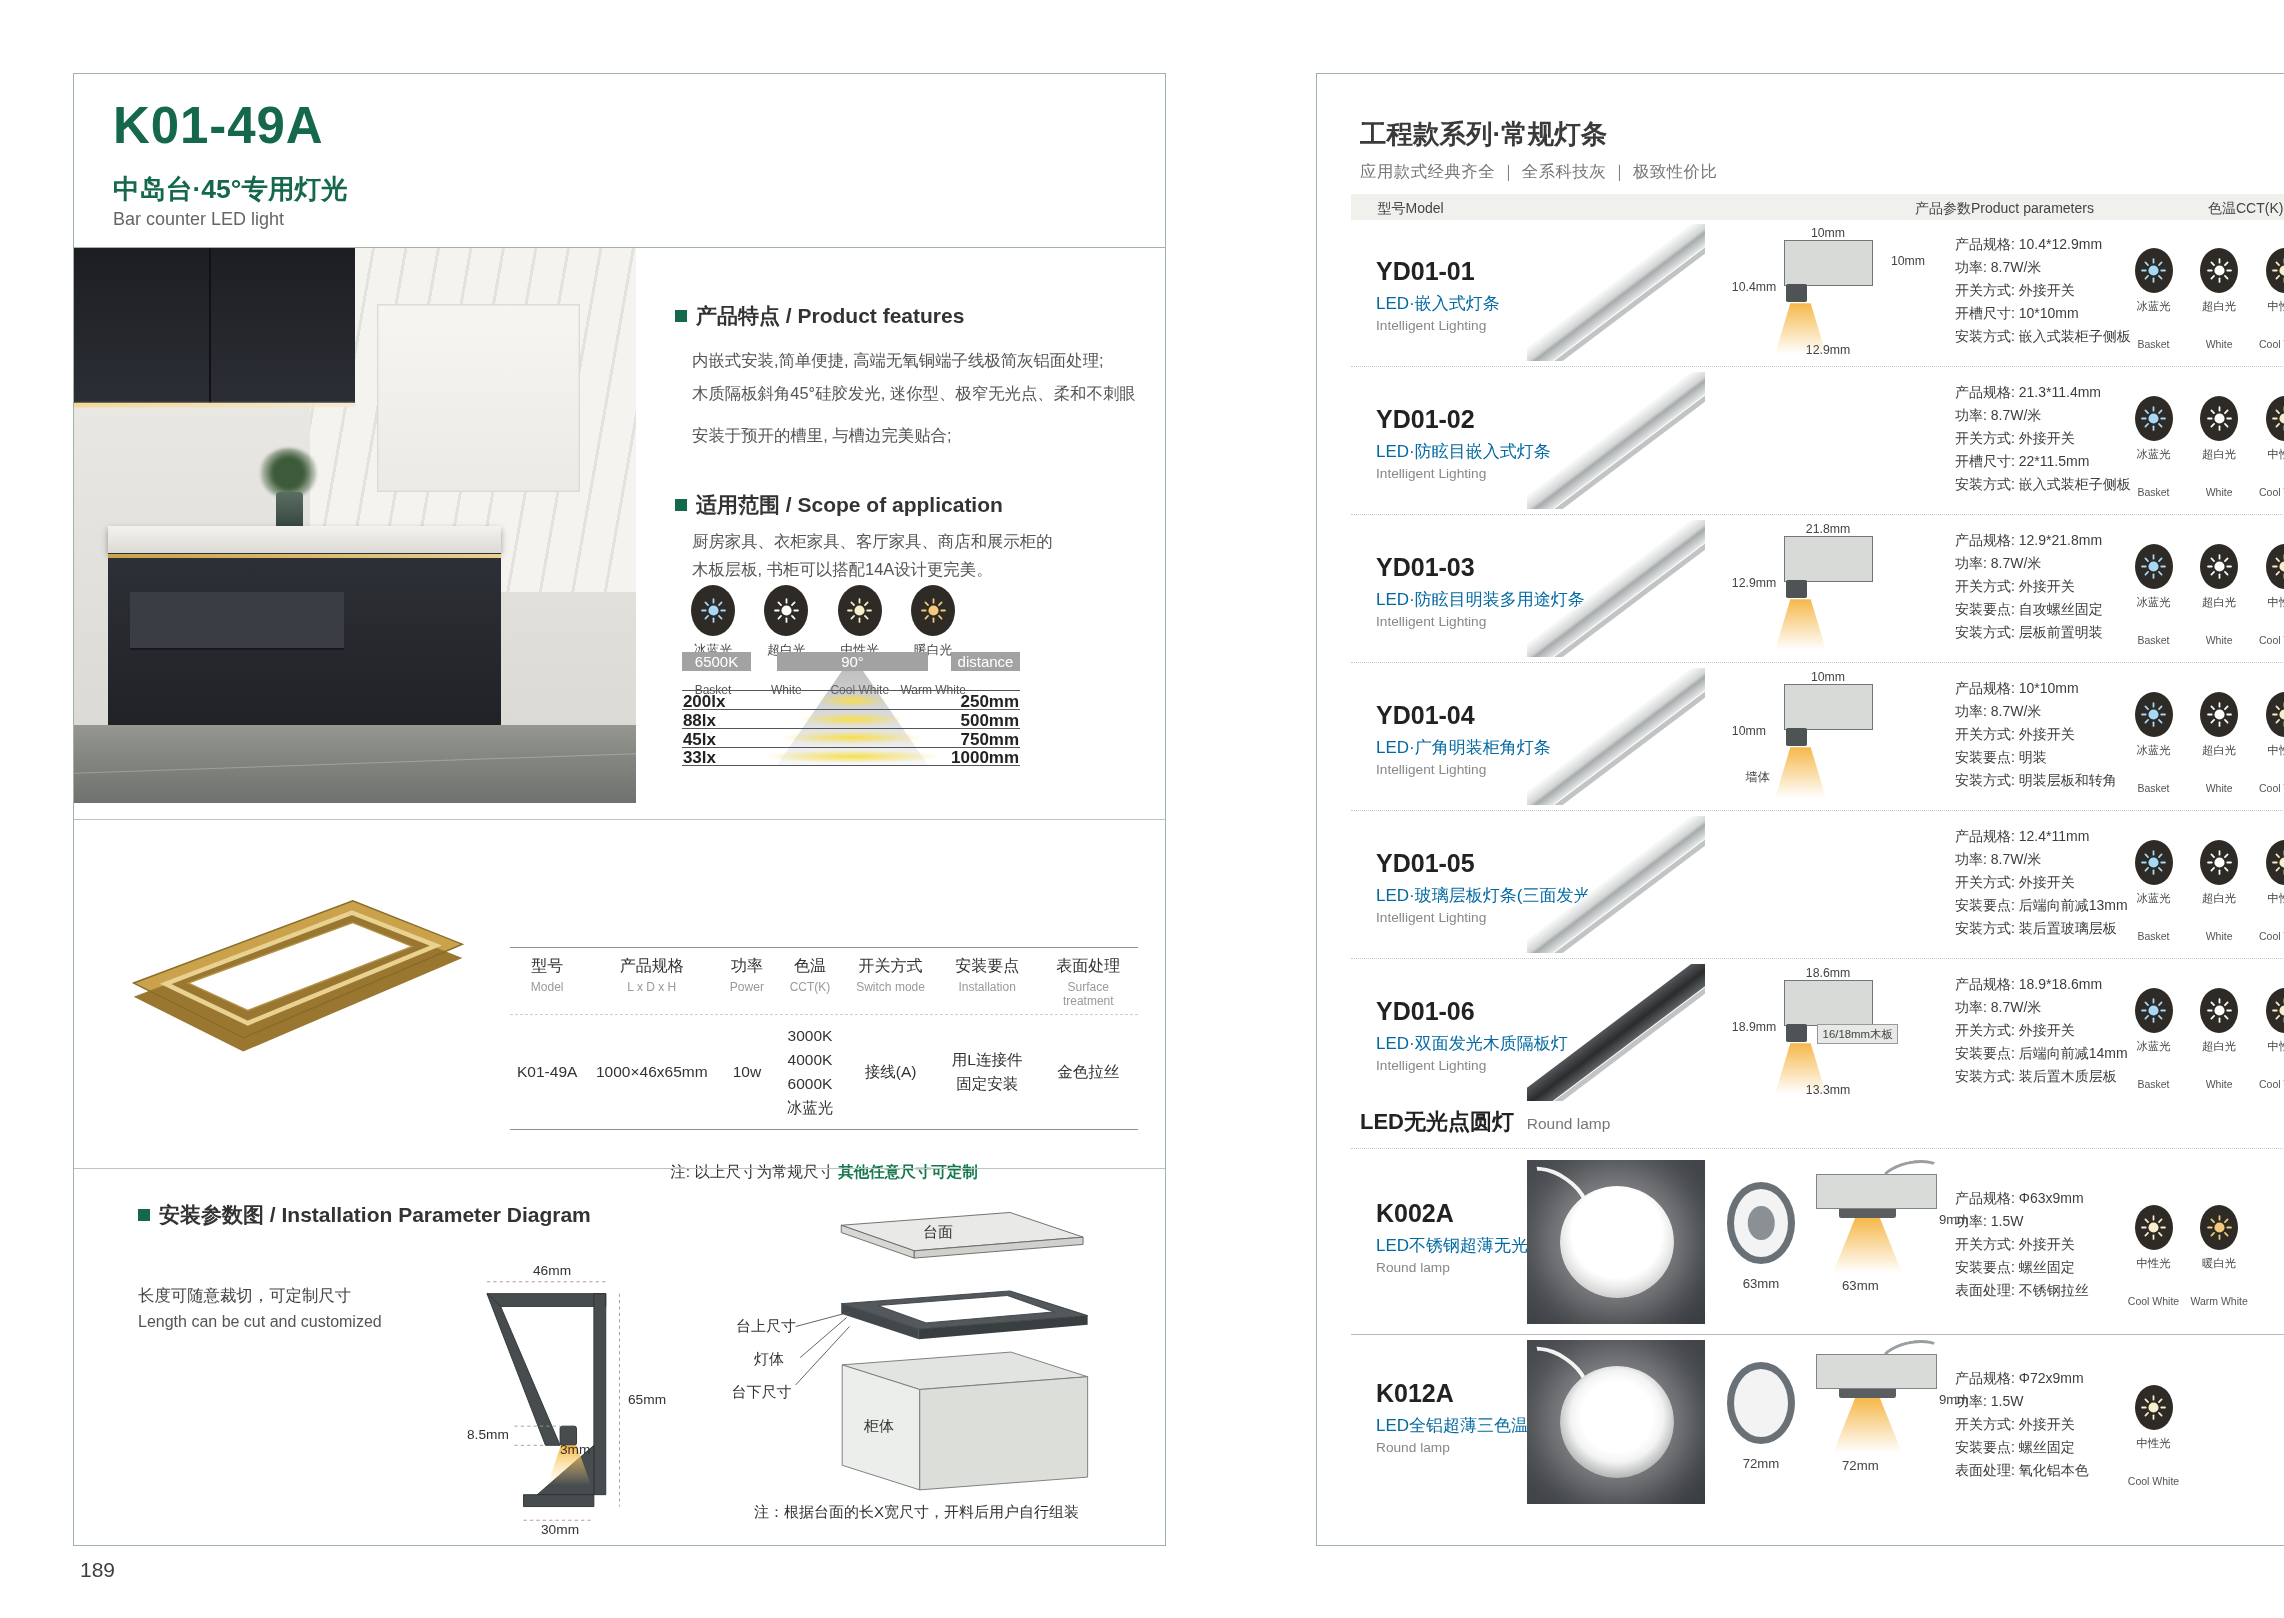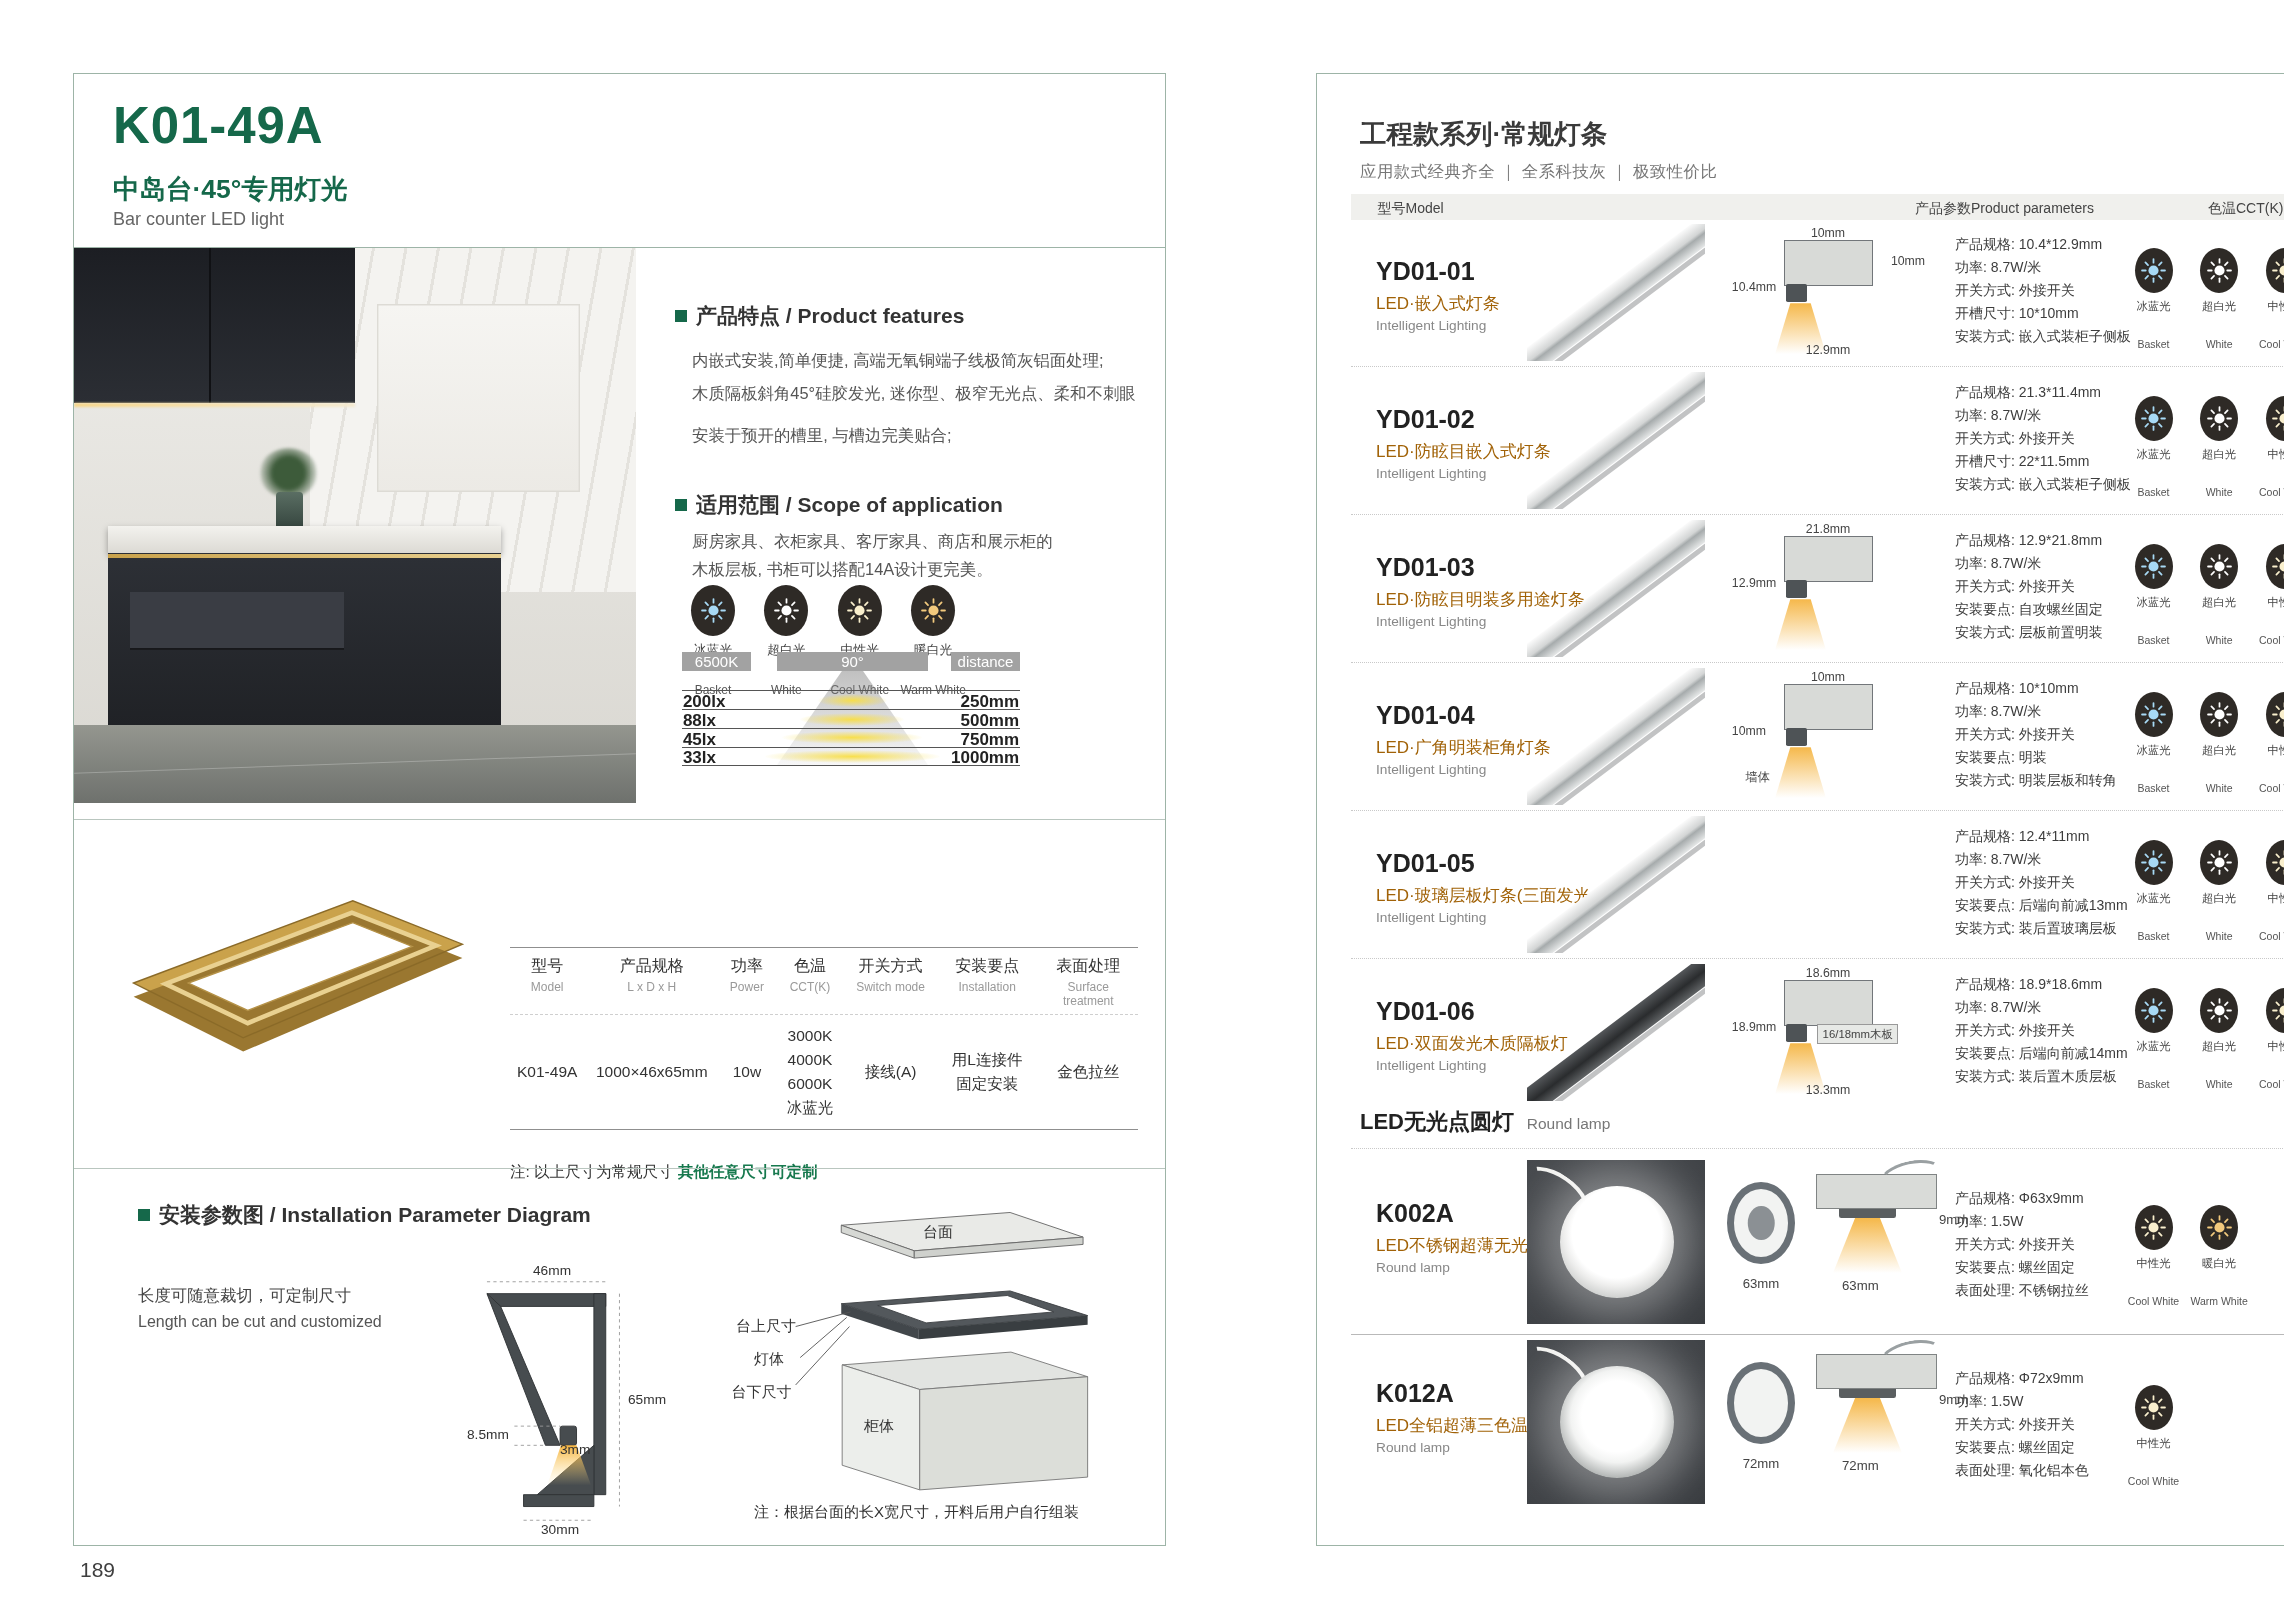--- a/index.html
+++ b/index.html
@@ -64,21 +64,21 @@
   #gold-frame{position:absolute;left:23px;top:772px;width:402px;height:274px;}
   #spec-table{position:absolute;left:436px;top:873px;width:628px;}
   .t-line{border-top:1.8px solid #8f8f8f;}
   .t-row{display:flex;justify-content:space-between;align-items:flex-start;padding:8.2px 2.7px 6.4px 2.7px;}
   .t-cell{text-align:center;}
   .t-cn{font-size:16px;color:#333;}
   .t-en{font-size:12px;color:#999;margin-top:2.7px;}
   .t-dash{border-top:1.4px dashed #cfcfcf;}
   .t-data{display:flex;justify-content:space-between;align-items:center;min-height:114px;padding:0 2.7px;}
   .t-val{font-size:15.5px;color:#333;text-align:center;line-height:24px;}
-  .spec-note{margin-top:32px;text-align:left;font-size:15.5px;color:#333;}
+  .spec-note{margin-top:32px;text-align:center;font-size:15.5px;color:#333;}
   .note-green{color:#17794e;font-weight:bold;}
 
   #inst-head{left:64px;top:1127px;}
   .inst-cn{position:absolute;left:64px;top:1211px;font-size:16.4px;color:#444;}
   .inst-en{position:absolute;left:64px;top:1239px;font-size:16px;color:#555;}
 
   #profile-diag{position:absolute;left:349px;top:1192px;width:265px;height:270px;}
   .pd-label{position:absolute;font-size:13.7px;color:#333;white-space:nowrap;}
 
   #exploded{position:absolute;left:653px;top:1133px;width:411px;height:320px;}
@@ -92,21 +92,21 @@
   .th{position:absolute;top:5.5px;font-size:14px;color:#444;}
   .th-model{left:26.5px;}
   .th-params{left:564px;}
   .th-cct{left:857px;}
 
   #yd-rows{position:absolute;left:34px;top:145px;width:1026px;}
   .yd-row{position:relative;height:147px;border-bottom:1.4px dotted #c9c9c9;}
   .yd-row.nodot{border-bottom:none;}
   .m-block{position:absolute;left:25px;top:38px;}
   .m-model{font-size:25px;font-weight:bold;color:#222;}
-  .m-sub{font-size:17px;color:#a16207;margin-top:6.4px;white-space:nowrap;}
+  .m-sub{font-size:17px;color:#0369a1;margin-top:6.4px;white-space:nowrap;}
   .m-en{font-size:13.7px;color:#888;margin-top:2.7px;}
   .photo{position:absolute;left:176px;top:4.6px;width:178px;height:137px;overflow:hidden;}
   .strip{position:absolute;left:-41px;top:58px;width:265px;height:25.6px;transform:rotate(-37deg);border-radius:2.3px;}
   .strip::after{content:"";position:absolute;left:0;bottom:-6.4px;width:100%;height:4.6px;background:rgba(120,123,124,.45);border-radius:2.3px;}
   .strip.light{background:linear-gradient(180deg,#fbfbfb,#d3d5d5 45%,#a6abac 58%,#e6e8e8);}
   .strip.dark{background:linear-gradient(180deg,#54575a,#2a2c2e 52%,#606365);}
   .diag{position:absolute;left:379px;top:7.3px;width:196px;height:132px;}
   .d-panel{position:absolute;left:54px;top:13.7px;width:87px;height:44px;background:#d8dad7;border:0.9px solid #72767a;}
   .d-body{position:absolute;left:56px;top:58px;width:21px;height:18px;background:#4e5356;border-radius:1.8px;}
   .d-cone{position:absolute;left:45px;top:77px;width:51px;height:51px;background:linear-gradient(rgba(244,176,54,.9),rgba(255,228,150,0));clip-path:polygon(30% 0,70% 0,100% 100%,0 100%);}

